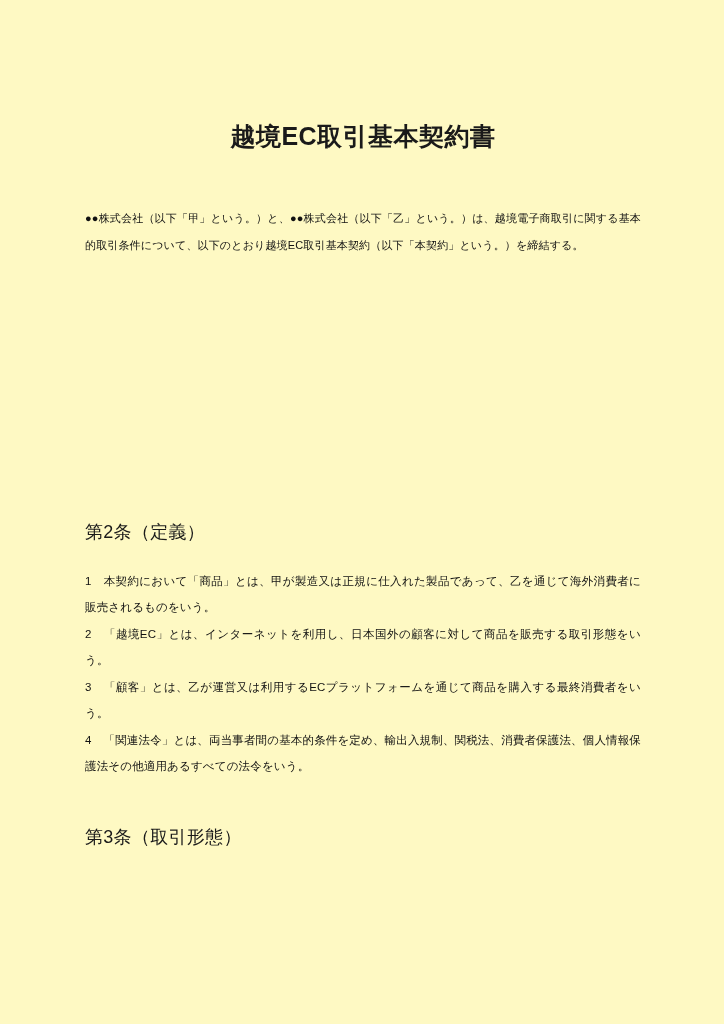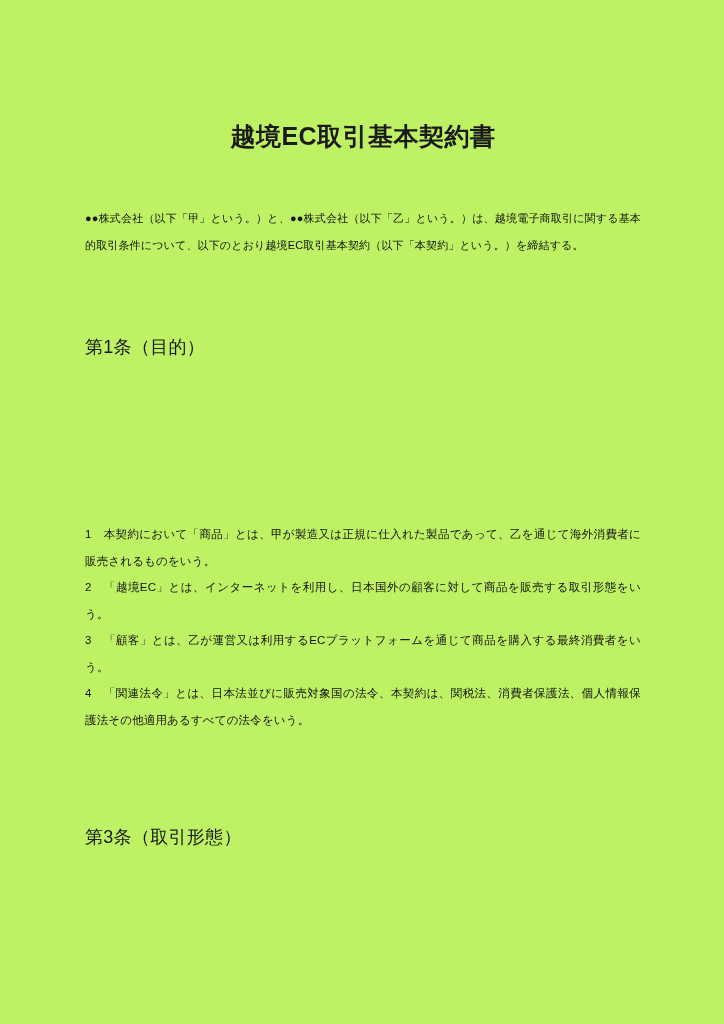--- a/index.html
+++ b/index.html
@@ -13,21 +13,21 @@
     font-family: "Liberation Sans", "DejaVu Sans", sans-serif;
     color: #000000;
     -webkit-font-smoothing: antialiased;
   }
 
   .page {
     position: relative;
     width: 724px;
     height: 1024px;
     margin: 0 auto;
-    background: #bef264;
+    background: #fef9c3;
     overflow: hidden;
     box-sizing: border-box;
     padding-left: 36px;
   }
 
   .content {
     position: absolute;
     left: 85px;
     top: 0;
     width: 556px;
@@ -131,36 +131,36 @@
 <div class="page">
   <div class="content">
 
     <h1 class="doc-title">越境EC取引基本契約書</h1>
 
     <div class="preamble">
       <p class="body-text">●●株式会社（以下「甲」という。）と、●●株式会社（以下「乙」という。）は、越境電子商取引に関する基本的取引条件について、以下のとおり越境EC取引基本契約（以下「本契約」という。）を締結する。</p>
     </div>
 
     <section class="article article-1">
-      <h2 class="article-heading">第1条（目的）</h2>
     </section>
 
     <section class="article article-2">
+      <h2 class="article-heading">第2条（定義）</h2>
       <ol class="numbered-list">
         <li>
           <span class="item-number">1</span><span class="item-gap"></span><span>本契約において「商品」とは、甲が製造又は正規に仕入れた製品であって、乙を通じて海外消費者に販売されるものをいう。</span>
         </li>
         <li>
           <span class="item-number">2</span><span class="item-gap"></span><span>「越境EC」とは、インターネットを利用し、日本国外の顧客に対して商品を販売する取引形態をいう。</span>
         </li>
         <li>
           <span class="item-number">3</span><span class="item-gap"></span><span>「顧客」とは、乙が運営又は利用するECプラットフォームを通じて商品を購入する最終消費者をいう。</span>
         </li>
         <li>
-          <span class="item-number">4</span><span class="item-gap"></span><span>「関連法令」とは、日本法並びに販売対象国の法令、本契約は、関税法、消費者保護法、個人情報保護法その他適用あるすべての法令をいう。</span>
+          <span class="item-number">4</span><span class="item-gap"></span><span>「関連法令」とは、両当事者間の基本的条件を定め、輸出入規制、関税法、消費者保護法、個人情報保護法その他適用あるすべての法令をいう。</span>
         </li>
       </ol>
     </section>
 
     <section class="article article-3">
       <h2 class="article-heading">第3条（取引形態）</h2>
     </section>
 
   </div>
 </div>

